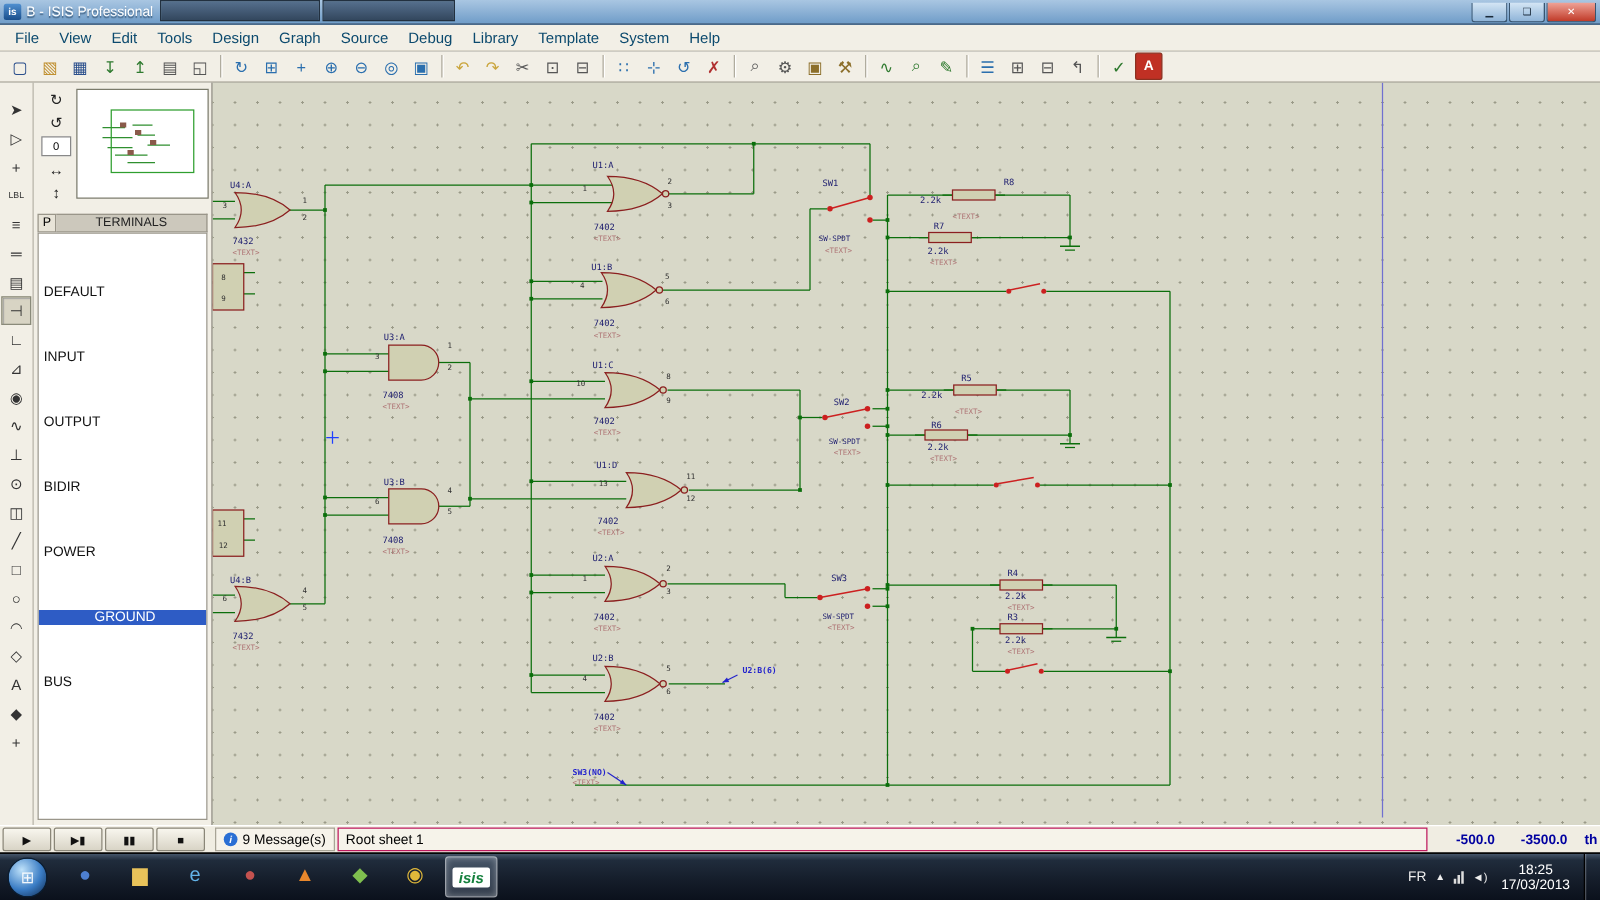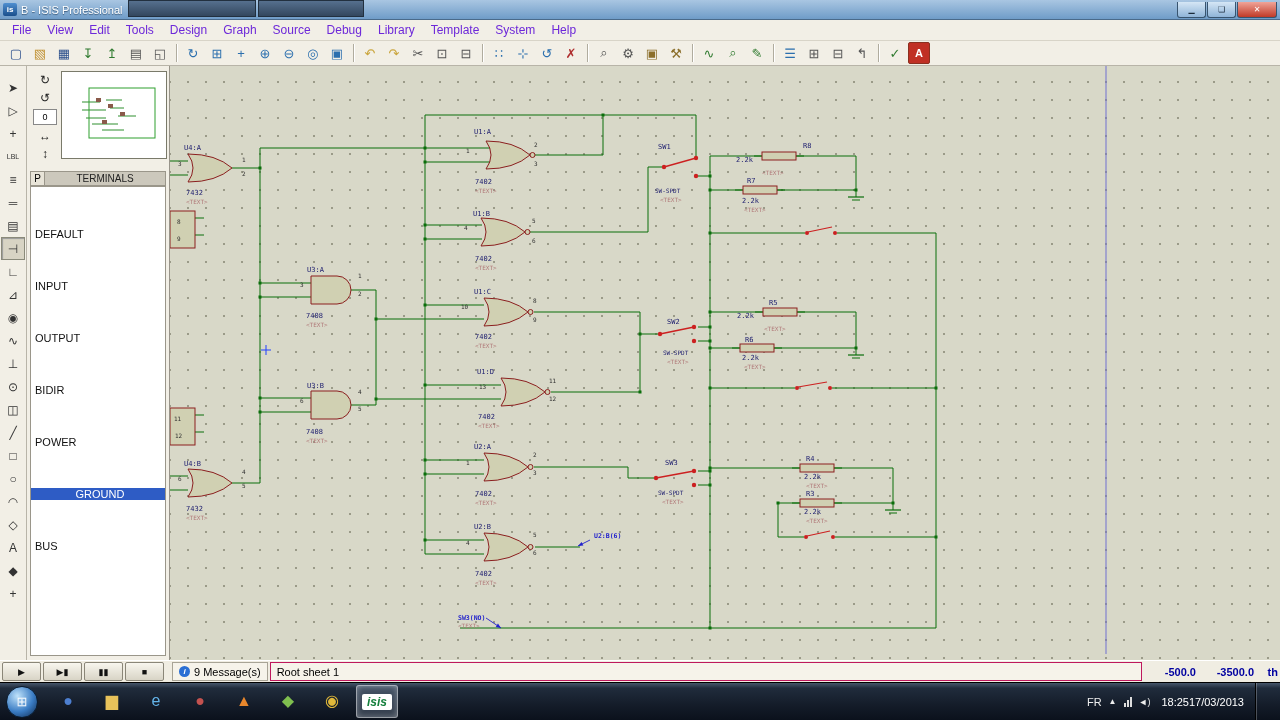--- a/index.html
+++ b/index.html
@@ -17,21 +17,21 @@
     border:1px solid #22303f;box-sizing:border-box;}
   .winbtns{margin-left:auto;display:flex;margin-right:3px;}
   .wbtn{width:27px;height:15px;border:1px solid #38546f;border-top:none;border-radius:0 0 3px 3px;
     background:linear-gradient(#d5e6f5,#8fb4d8);color:#1a2a3a;font-size:8px;
     display:flex;align-items:center;justify-content:center;margin-left:1px;}
   .wbtn.close{width:38px;background:linear-gradient(#f0a498,#c03a28);color:#fff;}
 
   
   .menubar{height:21px;background:#f2efe6;display:flex;align-items:center;padding-left:4px;
     border-bottom:1px solid #d8d4c8;box-sizing:border-box;}
-  .mitem{font-size:12px;color:#6d28d9;padding:2px 8px;}
+  .mitem{font-size:12px;color:#0c4a6e;padding:2px 8px;}
   .toolbar{height:25px;background:#f2efe6;border-bottom:1px solid #b8b4a8;display:flex;
     align-items:center;padding-left:4px;box-sizing:border-box;}
   .tico{width:20px;height:20px;display:flex;align-items:center;justify-content:center;
     font-size:13px;border:1px solid transparent;border-radius:2px;margin:0 1px;}
   .tico.boxed{border:1px solid #8a3020;}
   .tsep{width:1px;height:18px;background:#b0ac9e;margin:0 4px;box-shadow:1px 0 0 #fff;}
 
   
   .work{flex:1;display:flex;height:594px;}
   .modecol{width:27px;background:#f2efe6;border-right:1px solid #b8b4a8;box-sizing:border-box;
@@ -93,25 +93,25 @@
     border:1px solid #0a1c30;display:flex;align-items:center;justify-content:center;
     color:rgba(255,255,255,.92);font-size:13px;}
   .appbtn{width:40px;height:31px;border-radius:3px;display:flex;align-items:center;
     justify-content:center;margin:0 2px;}
   .appbtn.active{background:rgba(190,215,240,.22);border:1px solid rgba(255,255,255,.5);
     box-shadow:inset 0 0 6px rgba(255,255,255,.35);}
   .appglyph{font-size:16px;line-height:1;}
   .isislogo{background:#fff;border-radius:2px;padding:1px 5px;color:#15803d;font-weight:bold;
     font-style:italic;font-size:12px;}
   .tray{margin-left:auto;display:flex;align-items:center;color:#eee;font-size:11px;gap:7px;
-    padding-right:14px;}
+    padding-right:2px;}
   .bars{display:flex;align-items:flex-end;gap:1px;height:11px;}
   .bars i{display:block;width:2px;background:#ddd;}
   .bars i:nth-child(1){height:4px}.bars i:nth-child(2){height:7px}.bars i:nth-child(3){height:10px}
-  .clock{display:flex;flex-direction:row;align-items:center;line-height:12px;font-size:11px;
+  .clock{display:flex;flex-direction:column;align-items:center;line-height:12px;font-size:11px;
     color:#fff;margin:0 4px;}
   .showdesk{width:10px;height:38px;border-left:1px solid #000;box-shadow:inset 1px 0 0 rgba(255,255,255,.25);}
 </style>
 </head>
 <body>
 
 <div id="app">
 
   <div class="titlebar">
     <span class="appico">is</span>

